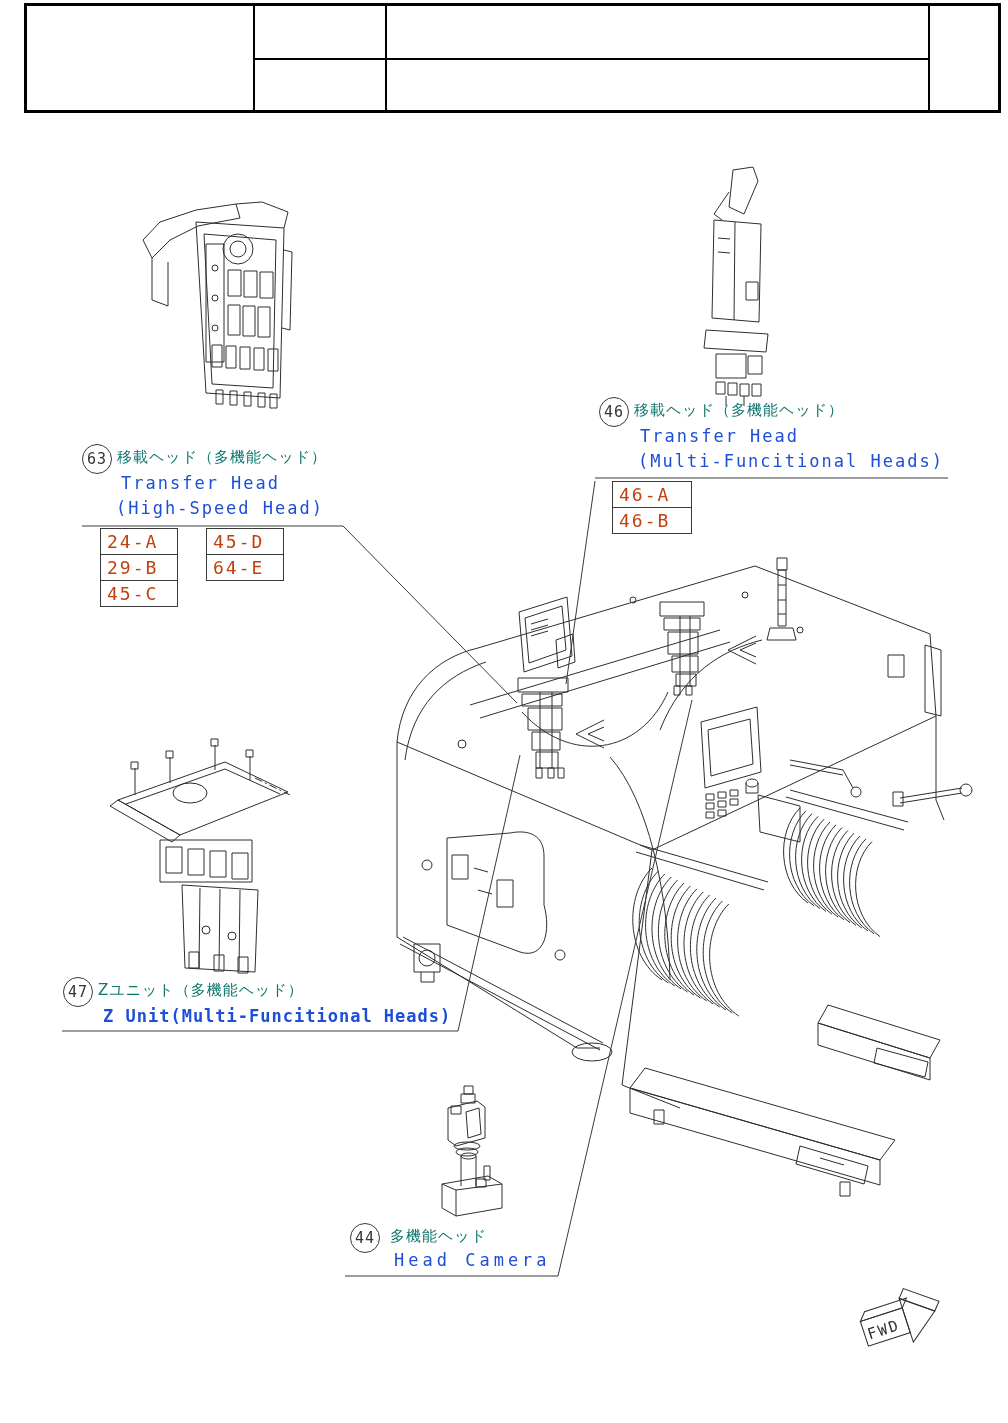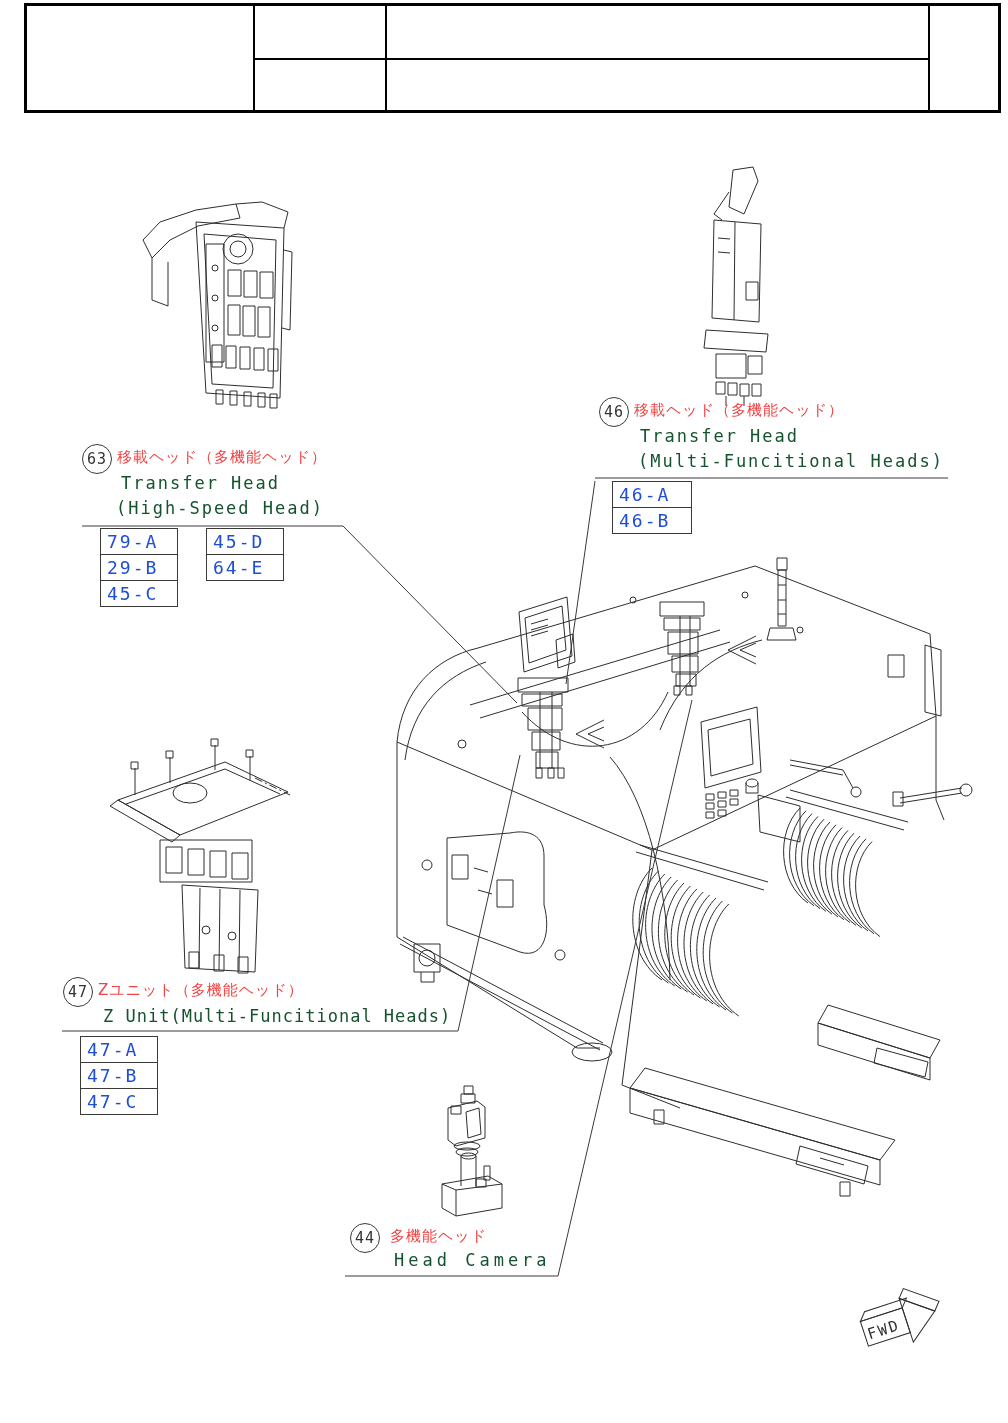--- a/index.html
+++ b/index.html
@@ -5,26 +5,26 @@
   html,body{margin:0;padding:0;background:#ffffff;}
   .page{position:relative;width:1008px;height:1423px;background:#fff;overflow:hidden;
         font-family:"DejaVu Sans Mono","Liberation Mono",monospace;color:#333;}
   
   .tbl{position:absolute;left:24px;top:3px;width:977px;height:110px;border:3px solid #000;box-sizing:border-box;}
   .tbl .v{position:absolute;top:0;bottom:0;width:2px;background:#000;}
   .tbl .h{position:absolute;height:2px;background:#000;}
   
   .circ{position:absolute;width:30px;height:30px;border:1.4px solid #3a3a3a;border-radius:50%;
         display:flex;align-items:center;justify-content:center;font-size:15px;letter-spacing:1px;box-sizing:border-box;}
-  .jp{position:absolute;font-family:"DejaVu Sans","Liberation Sans",sans-serif;font-size:15px;letter-spacing:1px;color:#ef4444;white-space:nowrap;}
-  .en{position:absolute;font-size:17px;letter-spacing:2px;color:#14532d;white-space:nowrap;}
-  .en.ls1{letter-spacing:1px;} .en.ls4{letter-spacing:4px;}
+  .jp{position:absolute;font-family:"DejaVu Sans","Liberation Sans",sans-serif;font-size:15px;letter-spacing:1px;color:#0f766e;white-space:nowrap;}
+  .en{position:absolute;font-size:17px;letter-spacing:2px;color:#1d4ed8;white-space:nowrap;}
+  .en.ls1{letter-spacing:1px;font-weight:bold;} .en.ls4{letter-spacing:4px;}
   .pbox{position:absolute;width:78px;box-sizing:border-box;border:1.5px solid #3a3a3a;}
   .pbox .cell{height:25px;border-bottom:1.5px solid #3a3a3a;display:flex;align-items:center;
-        padding-left:6px;font-size:18px;letter-spacing:2px;color:#1d4ed8;}
+        padding-left:6px;font-size:18px;letter-spacing:2px;color:#c2410c;}
   .pbox .cell:last-child{border-bottom:none;}
   svg{position:absolute;left:0;top:0;}
   svg text{font-family:"DejaVu Sans Mono","Liberation Mono",monospace;fill:#2e2e2e;}
 </style>
 </head>
 <body>
 
 <div class="page">
 
   <div class="tbl">
@@ -293,44 +293,39 @@
         <text x="866" y="1330" font-size="15" letter-spacing="2" stroke="none">FWD</text>
       </g>
     </g>
   </svg>
 
   <div class="circ" style="left:82px;top:444px">63</div>
   <div class="jp" style="left:117px;top:448px">移載ヘッド（多機能ヘッド）</div>
   <div class="en" style="left:121px;top:473px">Transfer Head</div>
   <div class="en" style="left:116px;top:498px">(High-Speed Head)</div>
   <div class="pbox" style="left:100px;top:528px">
-    <div class="cell">79-A</div>
+    <div class="cell">24-A</div>
     <div class="cell">29-B</div>
     <div class="cell">45-C</div>
   </div>
   <div class="pbox" style="left:206px;top:528px">
     <div class="cell">45-D</div>
     <div class="cell">64-E</div>
   </div>
 
   <div class="circ" style="left:599px;top:397px">46</div>
   <div class="jp" style="left:634px;top:401px">移載ヘッド（多機能ヘッド）</div>
   <div class="en" style="left:640px;top:426px">Transfer Head</div>
   <div class="en" style="left:638px;top:451px">(Multi-Funcitional Heads)</div>
   <div class="pbox" style="left:612px;top:481px;width:80px">
     <div class="cell">46-A</div>
     <div class="cell">46-B</div>
   </div>
 
   <div class="circ" style="left:63px;top:977px">47</div>
   <div class="jp" style="left:98px;top:981px">Zユニット（多機能ヘッド）</div>
   <div class="en ls1" style="left:103px;top:1006px">Z Unit(Multi-Funcitional Heads)</div>
-  <div class="pbox" style="left:80px;top:1036px">
-    <div class="cell">47-A</div>
-    <div class="cell">47-B</div>
-    <div class="cell">47-C</div>
-  </div>
 
   <div class="circ" style="left:350px;top:1223px">44</div>
   <div class="jp" style="left:390px;top:1227px">多機能ヘッド</div>
   <div class="en ls4" style="left:394px;top:1250px">Head Camera</div>
 
 </div>
 
 </body></html>

